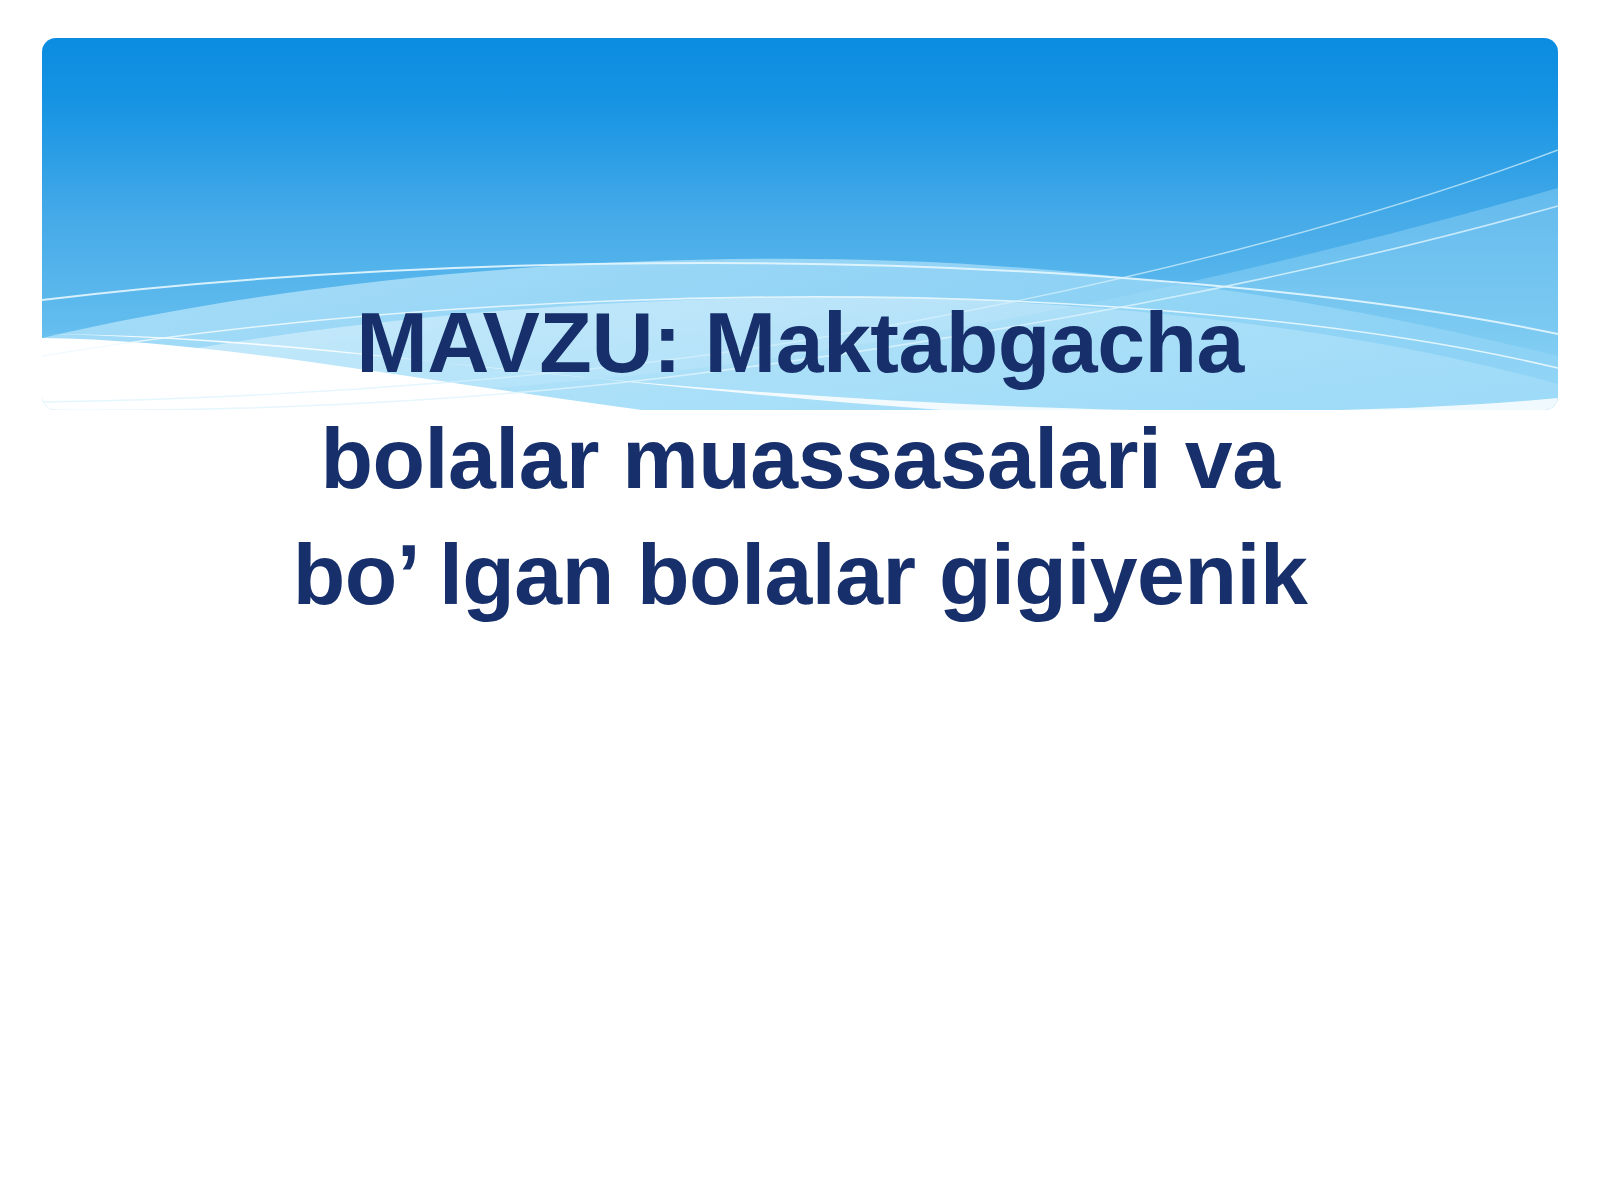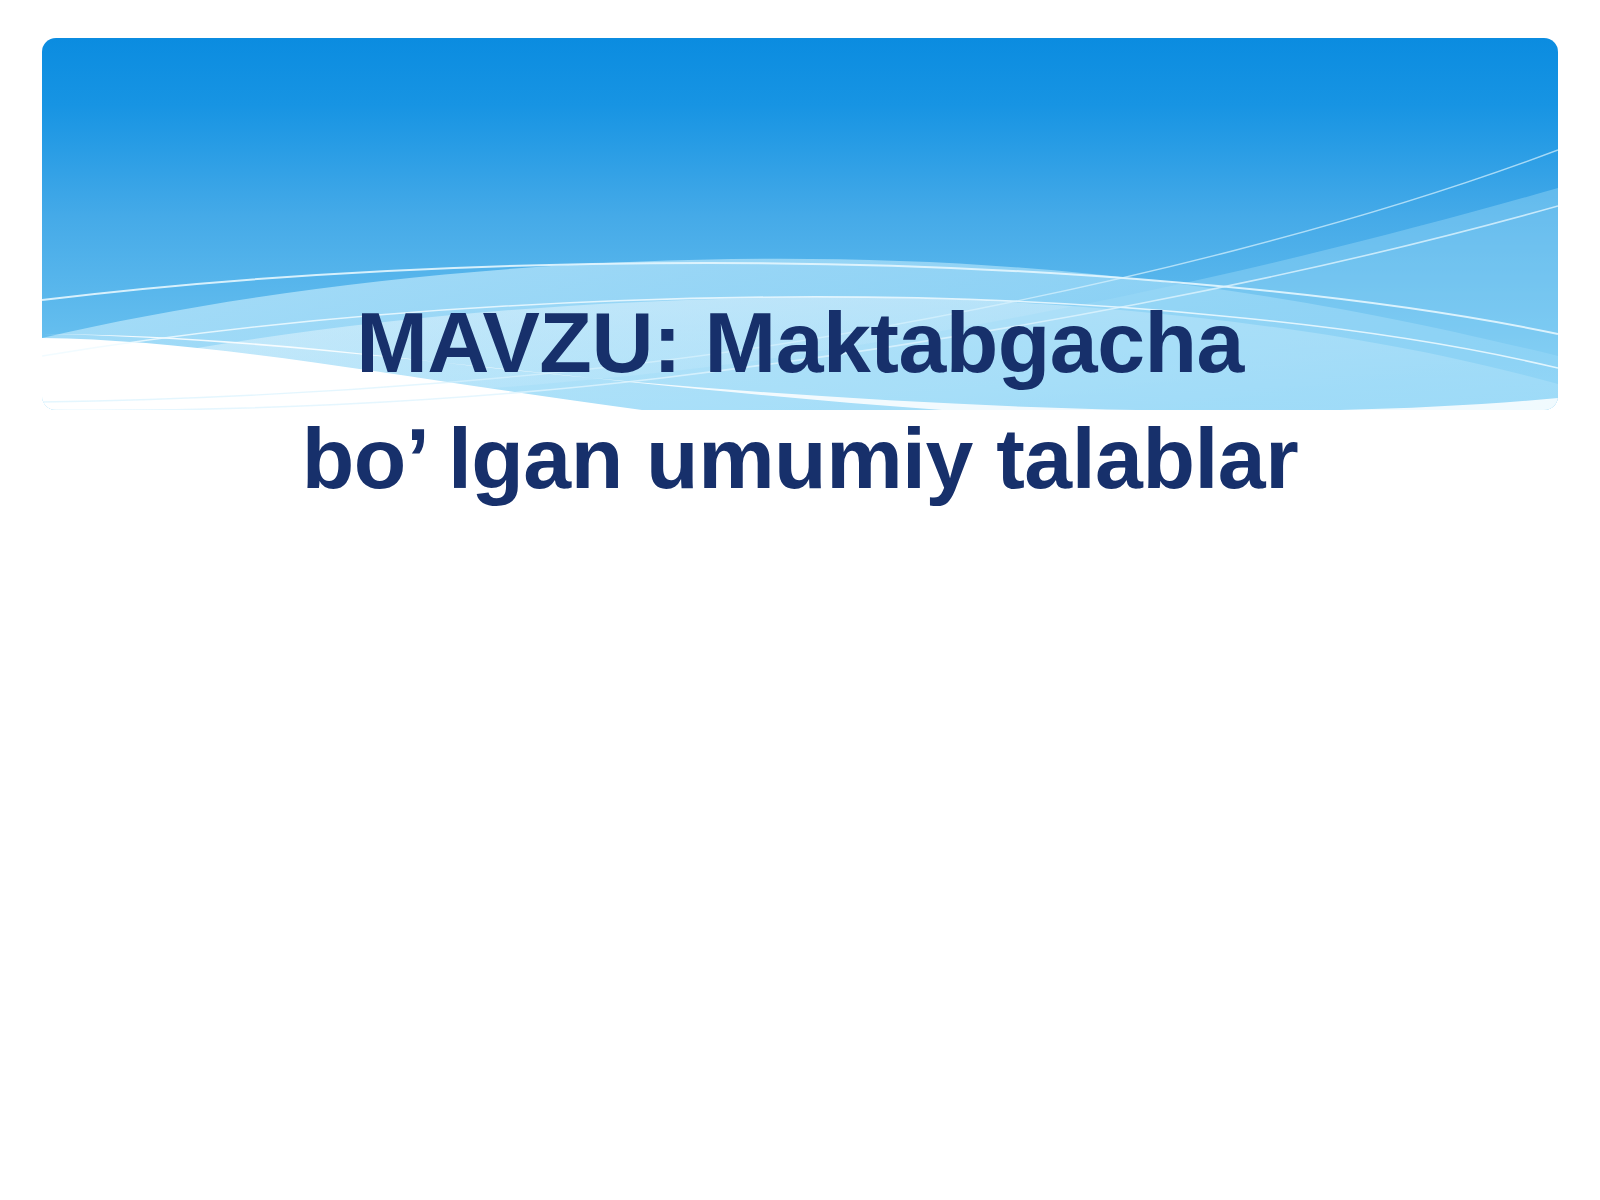--- a/index.html
+++ b/index.html
@@ -104,16 +104,17 @@
 
       <path d="M0,262 C330,222 760,212 1130,244 C1300,258 1430,278 1516,296" fill="none" stroke="#e4f6fe" stroke-width="2" opacity="0.9"></path>
       <path d="M0,318 C340,262 800,240 1180,278 C1330,292 1440,312 1516,330" fill="none" stroke="#eefaff" stroke-width="1.6" opacity="0.85"></path>
       <path d="M1516,168 C1260,240 950,300 620,340 C400,366 180,374 0,372" fill="none" stroke="#dff4fe" stroke-width="1.6" opacity="0.8"></path>
       <path d="M1516,112 C1330,182 1080,248 800,296 C560,338 260,360 0,364" fill="none" stroke="#d8f2fd" stroke-width="1.4" opacity="0.7"></path>
     </svg>
   </div>
 
   <div id="title-block">
     <span class="title-line">MAVZU: Maktabgacha</span>
-    <span class="title-line">bo’ lgan umumiy talablar</span>
+    <span class="title-line">bolalar muassasalari va</span>
+    <span class="title-line">bo’ lgan bolalar gigiyenik</span>
   </div>
 
 </div>
 
 </body></html>

